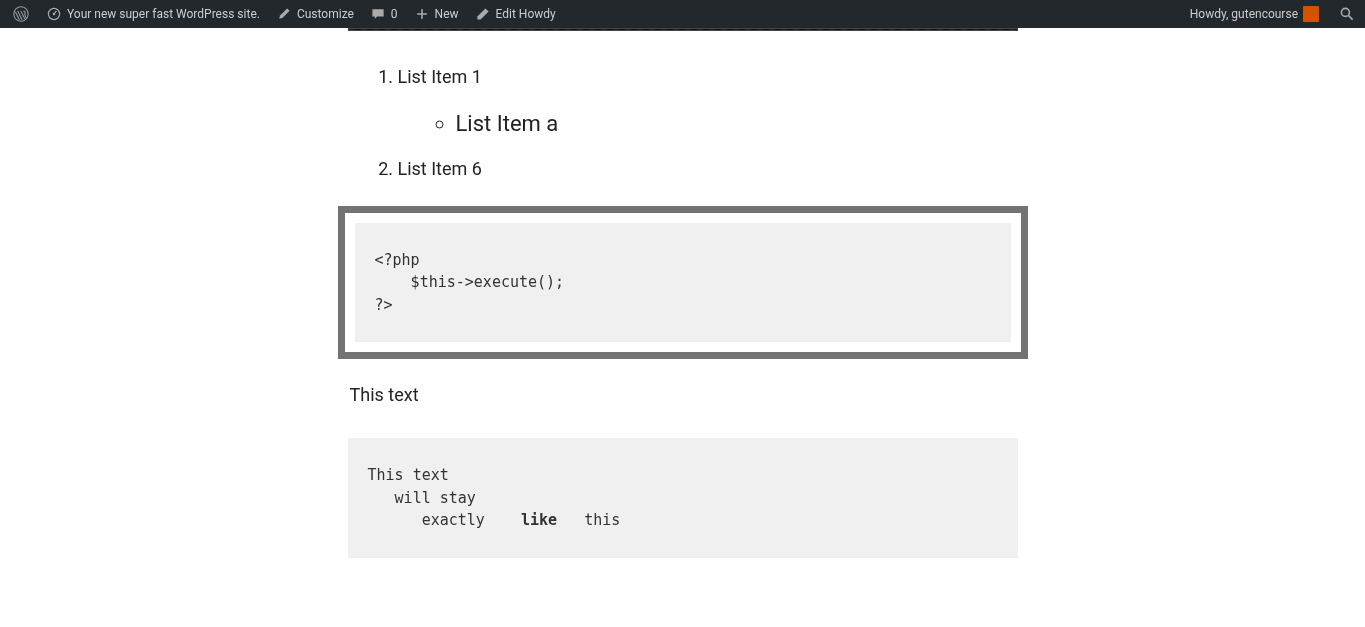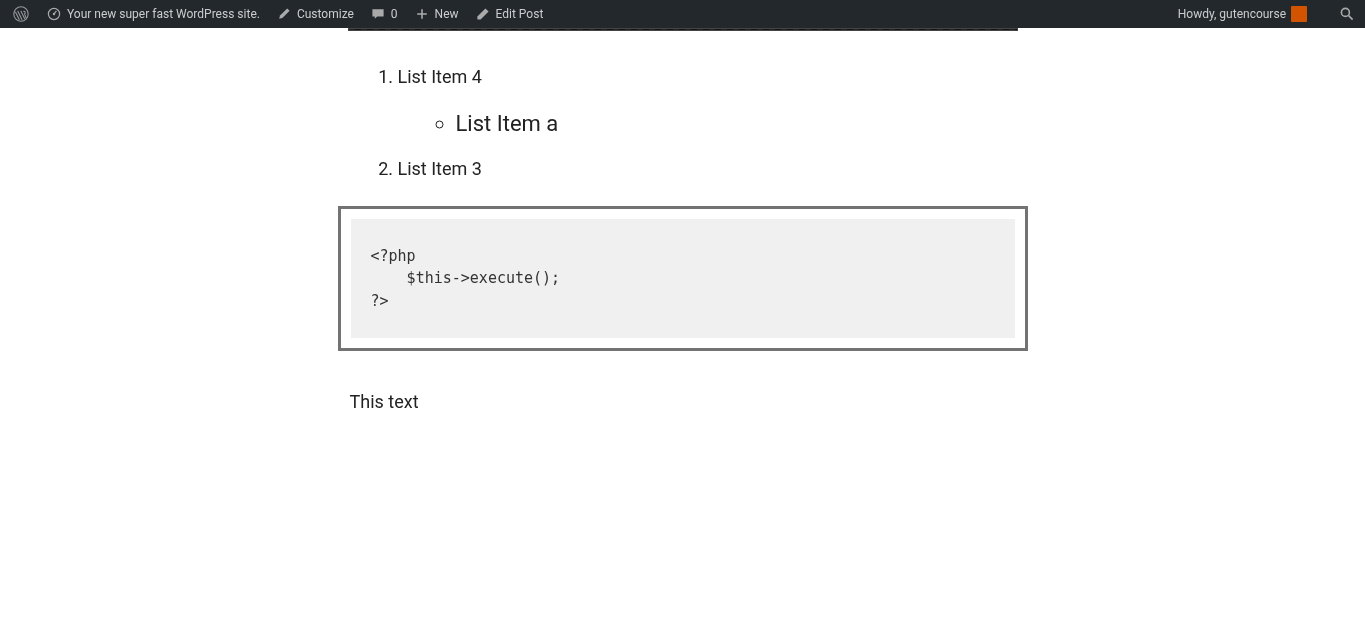--- a/index.html
+++ b/index.html
@@ -11,21 +11,21 @@
       color: #eee;
       height: 28px;
       display: flex;
       align-items: center;
       font-size: 12px;
       padding: 0 4px;
       position: relative;
       z-index: 10;
     }
     .adminbar-left { display: flex; align-items: center; gap: 0; }
-    .adminbar-right { margin-left: auto; display: flex; align-items: flex-start; gap: 18px; }
+    .adminbar-right { margin-left: auto; display: flex; align-items: flex-start; gap: 6px; }
     .adminbar-item {
       display: flex;
       align-items: center;
       gap: 5px;
       padding: 0 8px;
       height: 28px;
       cursor: pointer;
       color: #ccc;
     }
     .adminbar-icon { display: inline-flex; align-items: center; justify-content: center; }
@@ -63,23 +63,23 @@
     }
     ol.outer-list > li { margin: 14px 0; font-size: 18px; color: #222; }
     ul.inner-list {
       list-style: circle;
       padding-left: 58px;
       margin: 14px 0;
     }
     ul.inner-list li { font-size: 22px; }
 
     .highlight-box {
-      border: 3px solid #737373;
+      border: 7px solid #737373;
       padding: 10px 10px;
-      margin: 0 -10px 37px -10px;
+      margin: 0 -10px 22px -10px;
     }
     pre.code-block {
       background: #f0f0f0;
       font-family: Consolas, Menlo, Monaco, monospace;
       font-size: 15px;
       padding: 26px 20px;
       line-height: 1.5;
       white-space: pre;
       color: #333;
       margin: 0;
@@ -159,21 +159,21 @@
           </svg>
       </span>
       <span>New</span>
     </div>
     <div class="adminbar-item">
       <span class="adminbar-icon">
         <svg viewBox="0 0 20 20" fill="#aaa">
             <path d="M13 3 L17 7 L7 17 L3 17 L3 13 Z"></path>
           </svg>
       </span>
-      <span>Edit Post</span>
+      <span>Edit Howdy</span>
     </div>
   </div>
   <div class="adminbar-right">
     <div class="adminbar-item">
       <span>Howdy, gutencourse</span>
       <span class="avatar"></span>
     </div>
     <div class="adminbar-item" style="padding:0 6px;">
       <span class="adminbar-icon">
         <svg viewBox="0 0 20 20" fill="none" stroke="#aaa" stroke-width="2">
@@ -185,37 +185,40 @@
   </div>
 </div>
 
 <div class="viewport">
   <div class="content-wrap">
 
     <div class="ruler-bar"></div>
 
     <ol class="outer-list">
       <li>
-        <span>List Item 4</span>
+        <span>List Item 1</span>
         <ul class="inner-list">
           <li>
             <span>List Item a</span>
           </li>
         </ul>
       </li>
       <li>
-        <span>List Item 3</span>
+        <span>List Item 6</span>
       </li>
     </ol>
 
     <div class="highlight-box">
       <pre class="code-block">&lt;?php
     $this-&gt;execute();
 ?&gt;</pre>
     </div>
 
     <div class="collapsed-text">
       <span>This text</span>
     </div>
 
+    <pre class="pre-block"><span>This text</span>
+<span>   will stay</span>
+<span>      exactly    </span><span class="b">like</span><span>   this</span></pre>
 
   </div>
 </div>
 
 </body></html>

